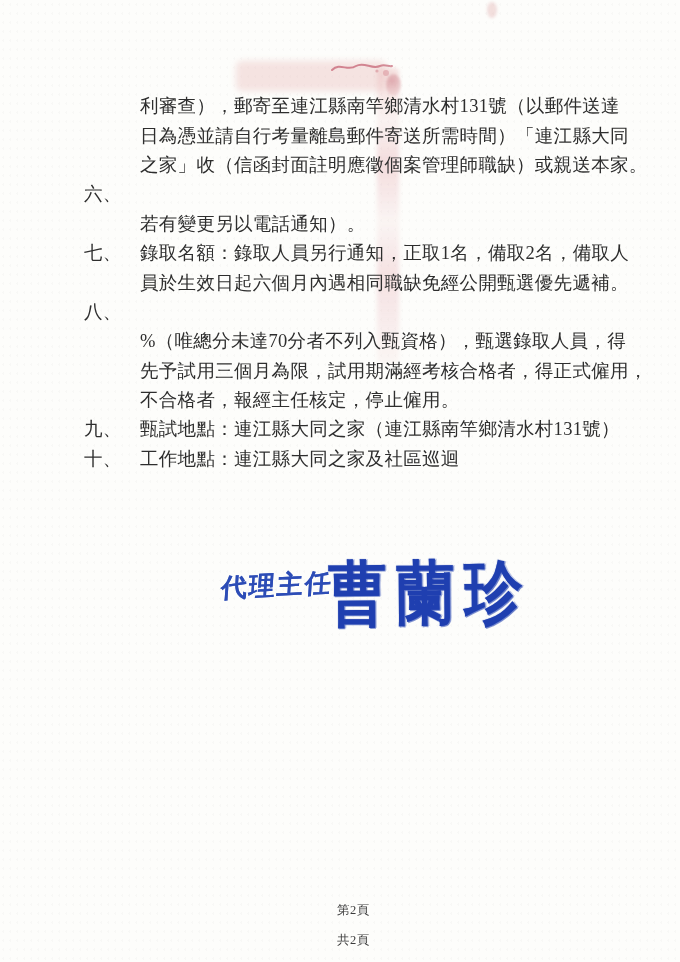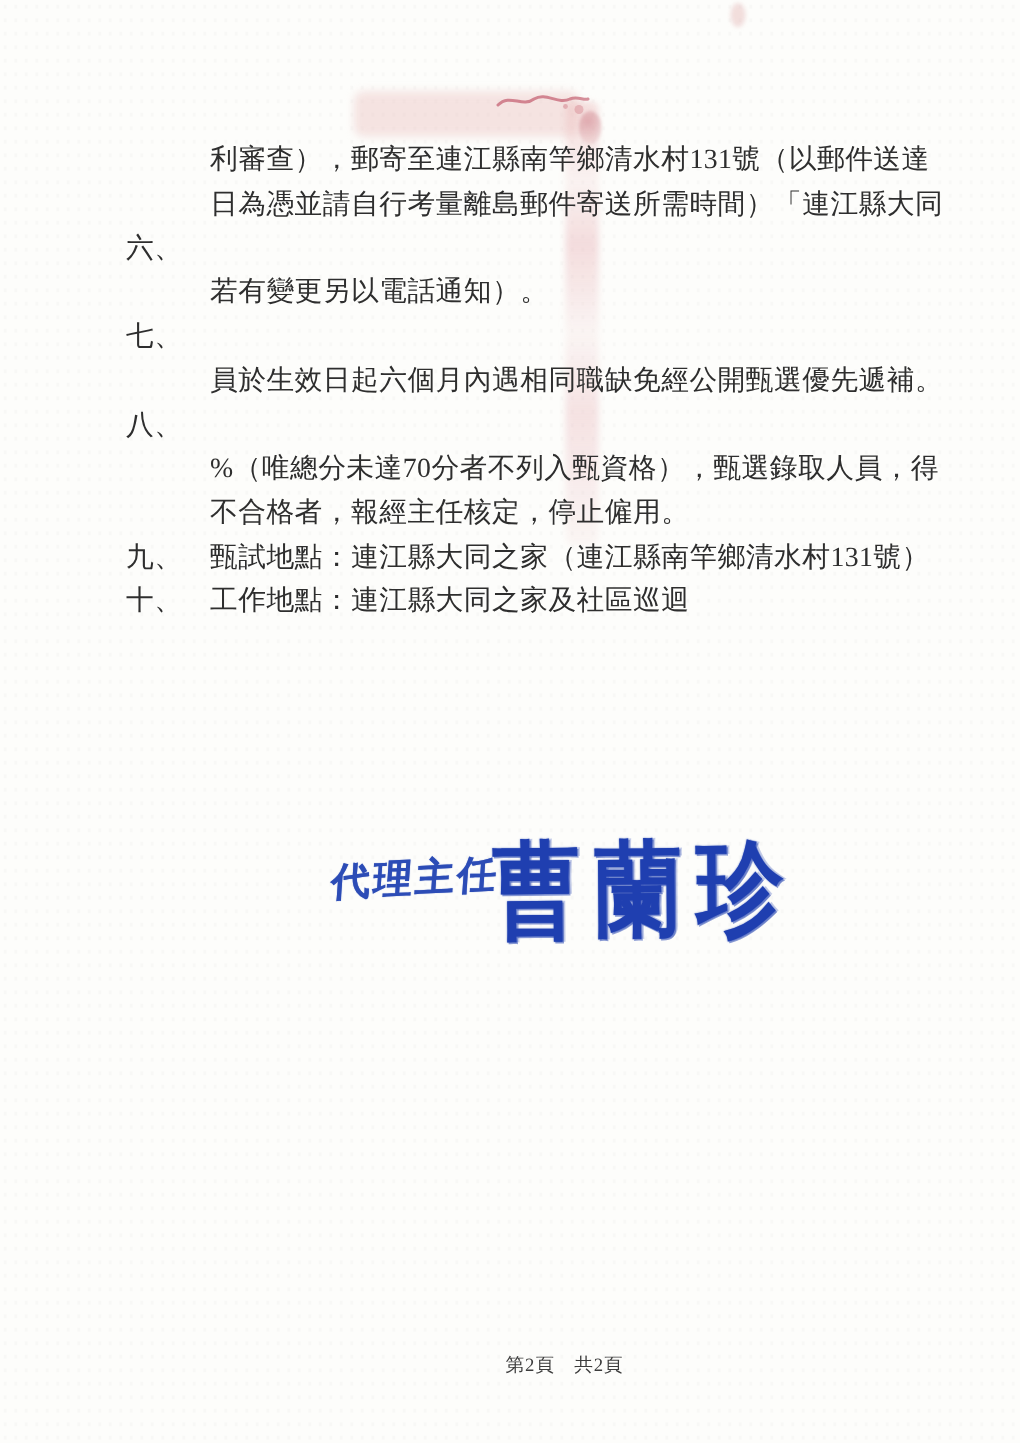--- a/index.html
+++ b/index.html
@@ -108,20 +108,21 @@
   
   .footer {
     position: absolute;
     left: 337px; top: 902px;
     display: flex;
     gap: 13px;
     font-size: 12.5px;
     color: #3c3c3c;
     letter-spacing: 0.5px;
     white-space: pre;
+    flex-direction: column;
   }
 </style>
 </head>
 <body>
 
 <div class="page">
 
   <div class="artifact bleed-blotch"></div>
   <svg class="artifact bleed-squiggle" width="64" height="24" viewBox="0 0 64 24">
     <path d="M2,13 C10,5 18,15 26,9 C34,4 42,13 50,9 C55,7 59,10 62,9" fill="none" stroke="rgba(190,80,100,0.65)" stroke-width="2" stroke-linecap="round"></path>
@@ -135,39 +136,48 @@
   <div class="doc-body">
     <div class="line">
       <span class="enum"></span>
       <span class="txt">利審查），郵寄至連江縣南竿鄉清水村131號（以郵件送達</span>
     </div>
     <div class="line">
       <span class="enum"></span>
       <span class="txt">日為憑並請自行考量離島郵件寄送所需時間）「連江縣大同</span>
     </div>
     <div class="line">
+      <span class="enum"></span>
+      <span class="txt">之家」收（信函封面註明應徵個案管理師職缺）或親送本家。</span>
+    </div>
+    <div class="line">
       <span class="enum">六、</span>
     </div>
     <div class="line">
       <span class="enum"></span>
       <span class="txt">若有變更另以電話通知）。</span>
     </div>
     <div class="line">
       <span class="enum">七、</span>
+      <span class="txt">錄取名額：錄取人員另行通知，正取1名，備取2名，備取人</span>
     </div>
     <div class="line">
       <span class="enum"></span>
       <span class="txt">員於生效日起六個月內遇相同職缺免經公開甄選優先遞補。</span>
     </div>
     <div class="line">
       <span class="enum">八、</span>
     </div>
     <div class="line">
       <span class="enum"></span>
       <span class="txt">%（唯總分未達70分者不列入甄資格），甄選錄取人員，得</span>
+    </div>
+    <div class="line">
+      <span class="enum"></span>
+      <span class="txt">先予試用三個月為限，試用期滿經考核合格者，得正式僱用，</span>
     </div>
     <div class="line">
       <span class="enum"></span>
       <span class="txt">不合格者，報經主任核定，停止僱用。</span>
     </div>
     <div class="line">
       <span class="enum">九、</span>
       <span class="txt">甄試地點：連江縣大同之家（連江縣南竿鄉清水村131號）</span>
     </div>
     <div class="line">

